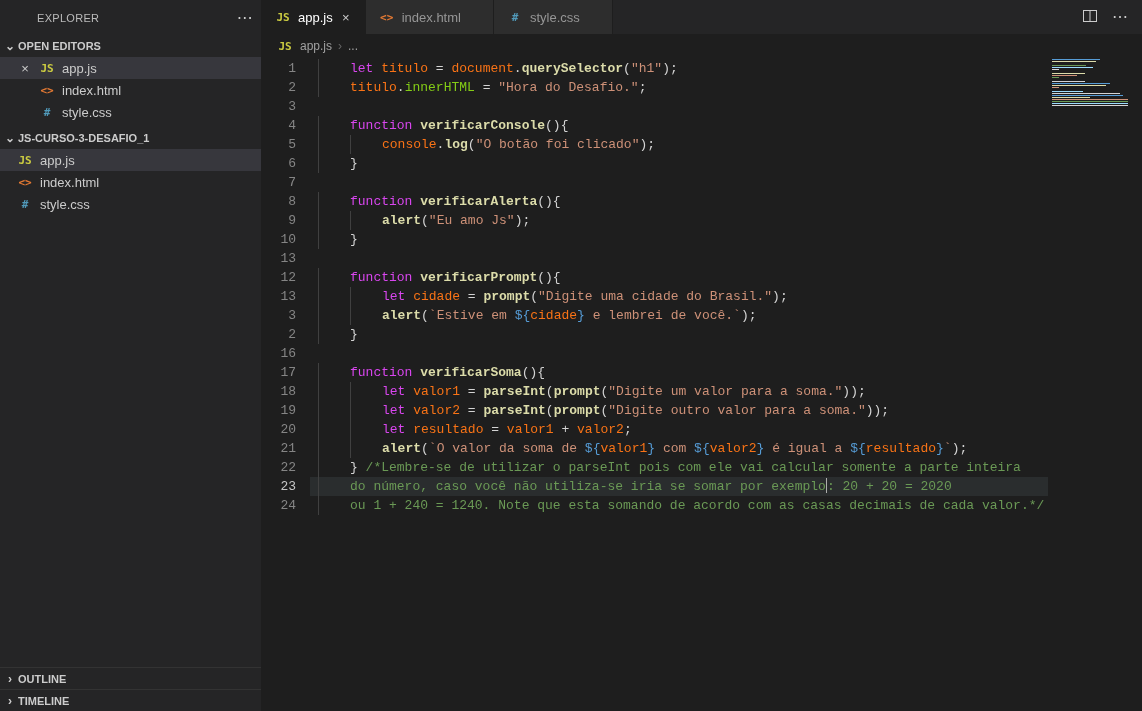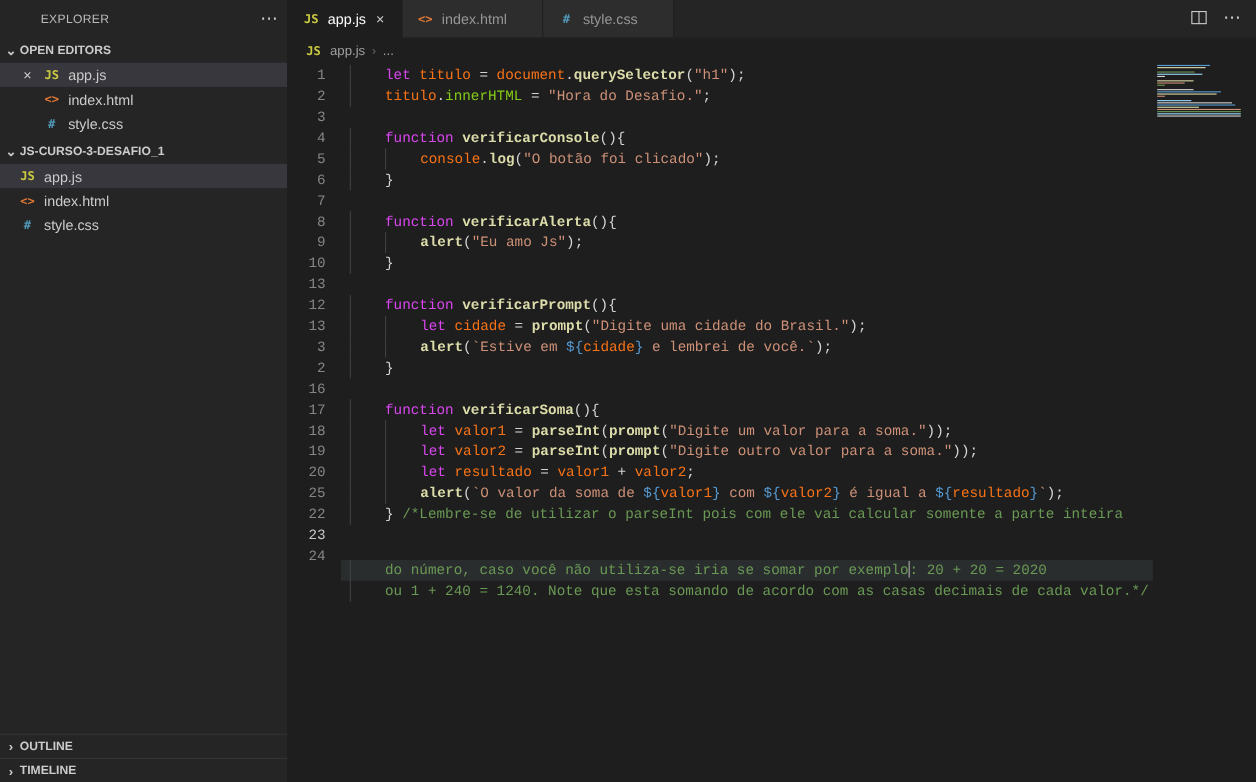--- a/index.html
+++ b/index.html
@@ -46,21 +46,21 @@
   
   .crumbs { height: 22px; display: flex; align-items: center; gap: 6px; padding-left: 14px; color: #a0a0a0; font-size: 12px; }
   .crumbs .sep { color: #666; }
 
   
   .editor-shell { flex: 1; display: flex; position: relative; overflow: hidden; }
   .gutter { width: 48px; text-align: right; padding: 2px 14px 0 0; color: #858585; font-family: Consolas, "Courier New", monospace; font-size: 13px; line-height: 19px; user-select: none; }
   .gutter .ln.current { color: #c6c6c6; }
   .code { flex: 1; padding: 2px 0 0 0; font-family: Consolas, "Courier New", monospace; font-size: 13px; line-height: 19px; white-space: pre; }
   .code .row { height: 19px; padding-left: 8px; }
-  .code .row.hl { background: #2a2d2e; margin-top: 32px; }
+  .code .row.hl { background: #2a2d2e; }
 
   
   .k   { color: #d946ef; }   
   .v   { color: #f97316; }   
   .p   { color: #84cc16; }   
   .fn  { color: #dcdcaa; font-weight: bold; }   
   .s   { color: #ce9178; }   
   .c   { color: #6a9955; }   
   .d   { color: #d4d4d4; }   
   .tmp { color: #569cd6; }   
@@ -189,21 +189,21 @@
           <div class="ln">13</div>
           <div class="ln">12</div>
           <div class="ln">13</div>
           <div class="ln">3</div>
           <div class="ln">2</div>
           <div class="ln">16</div>
           <div class="ln">17</div>
           <div class="ln">18</div>
           <div class="ln">19</div>
           <div class="ln">20</div>
-          <div class="ln">25</div>
+          <div class="ln">21</div>
           <div class="ln">22</div>
           <div class="ln current">23</div>
           <div class="ln">24</div>
         </div>
       <div class="code" id="code"><div class="row"><span class="ig1"></span><span class="k">let </span><span class="v">titulo</span><span class="d"> = </span><span class="v">document</span><span class="d">.</span><span class="fn">querySelector</span><span class="d">(</span><span class="s">"h1"</span><span class="d">);</span></div><div class="row"><span class="ig1"></span><span class="v">titulo</span><span class="d">.</span><span class="p">innerHTML</span><span class="d"> = </span><span class="s">"Hora do Desafio."</span><span class="d">;</span></div><div class="row"></div><div class="row"><span class="ig1"></span><span class="k">function </span><span class="fn">verificarConsole</span><span class="d">(){</span></div><div class="row"><span class="ig1"></span><span class="ig1"></span><span class="v">console</span><span class="d">.</span><span class="fn">log</span><span class="d">(</span><span class="s">"O botão foi clicado"</span><span class="d">);</span></div><div class="row"><span class="ig1"></span><span class="d">}</span></div><div class="row"></div><div class="row"><span class="ig1"></span><span class="k">function </span><span class="fn">verificarAlerta</span><span class="d">(){</span></div><div class="row"><span class="ig1"></span><span class="ig1"></span><span class="fn">alert</span><span class="d">(</span><span class="s">"Eu amo Js"</span><span class="d">);</span></div><div class="row"><span class="ig1"></span><span class="d">}</span></div><div class="row"></div><div class="row"><span class="ig1"></span><span class="k">function </span><span class="fn">verificarPrompt</span><span class="d">(){</span></div><div class="row"><span class="ig1"></span><span class="ig1"></span><span class="k">let </span><span class="v">cidade</span><span class="d"> = </span><span class="fn">prompt</span><span class="d">(</span><span class="s">"Digite uma cidade do Brasil."</span><span class="d">);</span></div><div class="row"><span class="ig1"></span><span class="ig1"></span><span class="fn">alert</span><span class="d">(</span><span class="s">`Estive em </span><span class="tmp">${</span><span class="v">cidade</span><span class="tmp">}</span><span class="s"> e lembrei de você.`</span><span class="d">);</span></div><div class="row"><span class="ig1"></span><span class="d">}</span></div><div class="row"></div><div class="row"><span class="ig1"></span><span class="k">function </span><span class="fn">verificarSoma</span><span class="d">(){</span></div><div class="row"><span class="ig1"></span><span class="ig1"></span><span class="k">let </span><span class="v">valor1</span><span class="d"> = </span><span class="fn">parseInt</span><span class="d">(</span><span class="fn">prompt</span><span class="d">(</span><span class="s">"Digite um valor para a soma."</span><span class="d">));</span></div><div class="row"><span class="ig1"></span><span class="ig1"></span><span class="k">let </span><span class="v">valor2</span><span class="d"> = </span><span class="fn">parseInt</span><span class="d">(</span><span class="fn">prompt</span><span class="d">(</span><span class="s">"Digite outro valor para a soma."</span><span class="d">));</span></div><div class="row"><span class="ig1"></span><span class="ig1"></span><span class="k">let </span><span class="v">resultado</span><span class="d"> = </span><span class="v">valor1</span><span class="d"> + </span><span class="v">valor2</span><span class="d">;</span></div><div class="row"><span class="ig1"></span><span class="ig1"></span><span class="fn">alert</span><span class="d">(</span><span class="s">`O valor da soma de </span><span class="tmp">${</span><span class="v">valor1</span><span class="tmp">}</span><span class="s"> com </span><span class="tmp">${</span><span class="v">valor2</span><span class="tmp">}</span><span class="s"> é igual a </span><span class="tmp">${</span><span class="v">resultado</span><span class="tmp">}</span><span class="s">`</span><span class="d">);</span></div><div class="row"><span class="ig1"></span><span class="d">} </span><span class="c">/*Lembre-se de utilizar o parseInt pois com ele vai calcular somente a parte inteira</span></div><div class="row hl"><span class="ig1"></span><span class="c">do número, caso você não utiliza-se iria se somar por exemplo</span><span class="cursor"></span><span class="c">: 20 + 20 = 2020</span></div><div class="row"><span class="ig1"></span><span class="c">ou 1 + 240 = 1240. Note que esta somando de acordo com as casas decimais de cada valor.*/</span></div></div>
       <div class="minimap" id="minimap">
           <div class="mm-line" style="top: 2px; width: 48px; background: rgb(86, 156, 214);"></div>
           <div class="mm-line" style="top: 4px; width: 44px; background: rgb(220, 220, 170);"></div>
           <div class="mm-line" style="top: 8px; width: 34px; background: rgb(106, 153, 85);"></div>
           <div class="mm-line" style="top: 10px; width: 41px; background: rgb(156, 220, 254);"></div>

